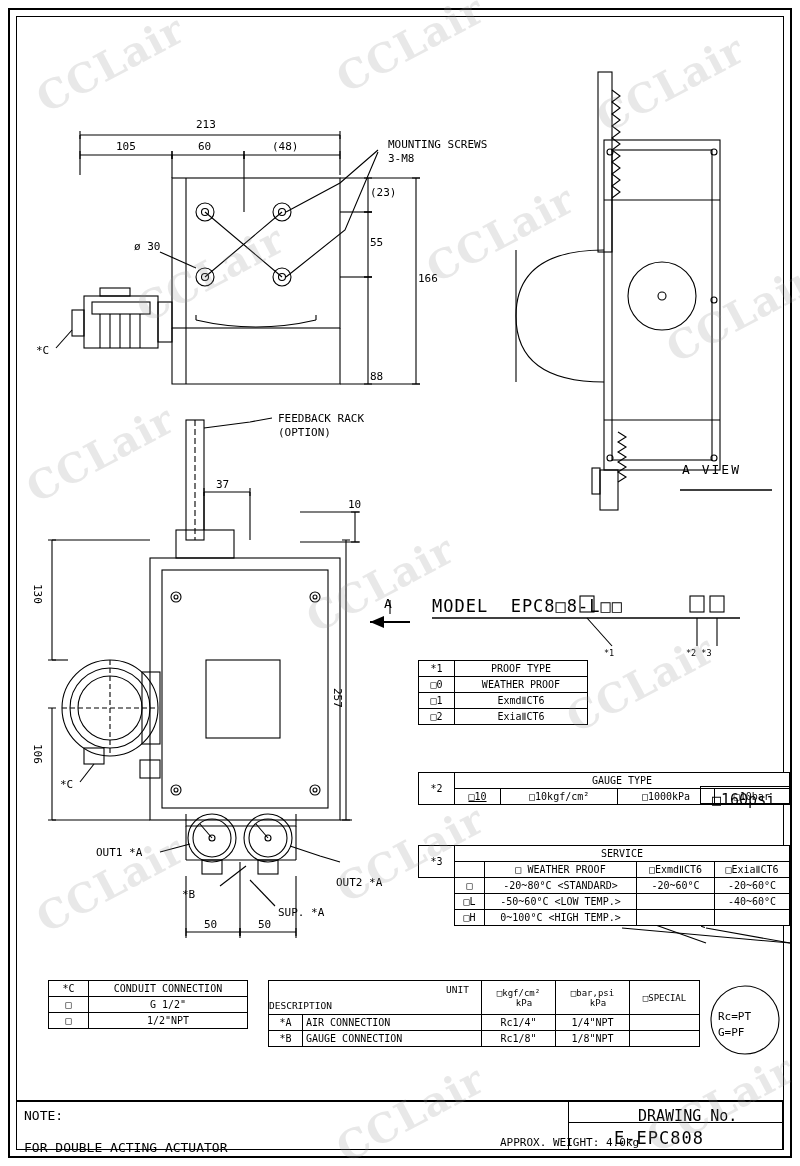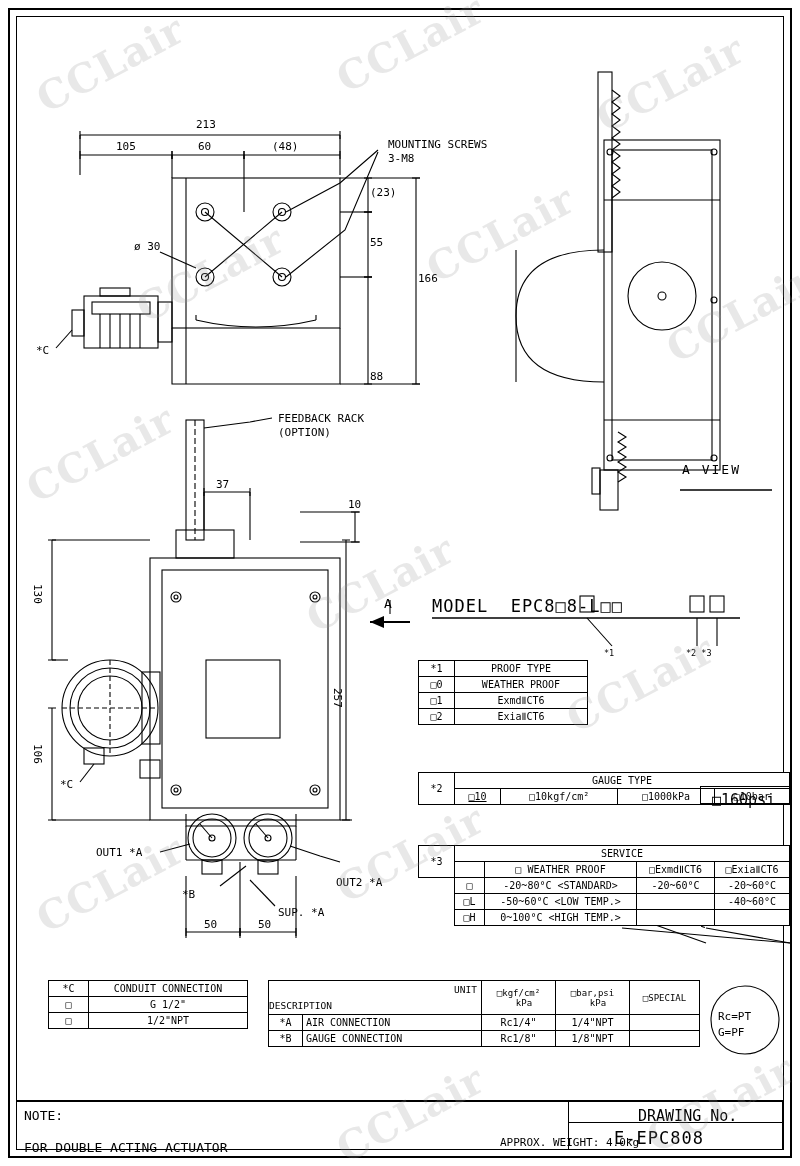--- a/index.html
+++ b/index.html
@@ -437,21 +437,21 @@
       <td>□</td>
       <td>1/2"NPT</td>
     </tr>
   </tbody>
     </table>
 
   <table class="spec" style="left:268px;top:980px;width:432px;">
     <tbody>
     <tr>
       <td colspan="2" style="height:34px;text-align:left;position:relative;padding-left:4px;">
-        <span style="position:absolute;right:4px;top:3px;font-size:9.5px;">UNIT</span>
+        <span style="position:absolute;right:12px;top:3px;font-size:9.5px;">UNIT</span>
         <span style="position:absolute;left:0;bottom:3px;font-size:9.5px;">DESCRIPTION</span>
       </td>
       <td style="width:74px;font-size:9px;white-space:pre;">□kgf/cm²
   kPa</td>
       <td style="width:74px;font-size:9px;white-space:pre;">□bar,psi
   kPa</td>
       <td style="width:70px;font-size:9px;">□SPECIAL</td>
     </tr>
     <tr>
       <td style="width:34px;">*A</td>

